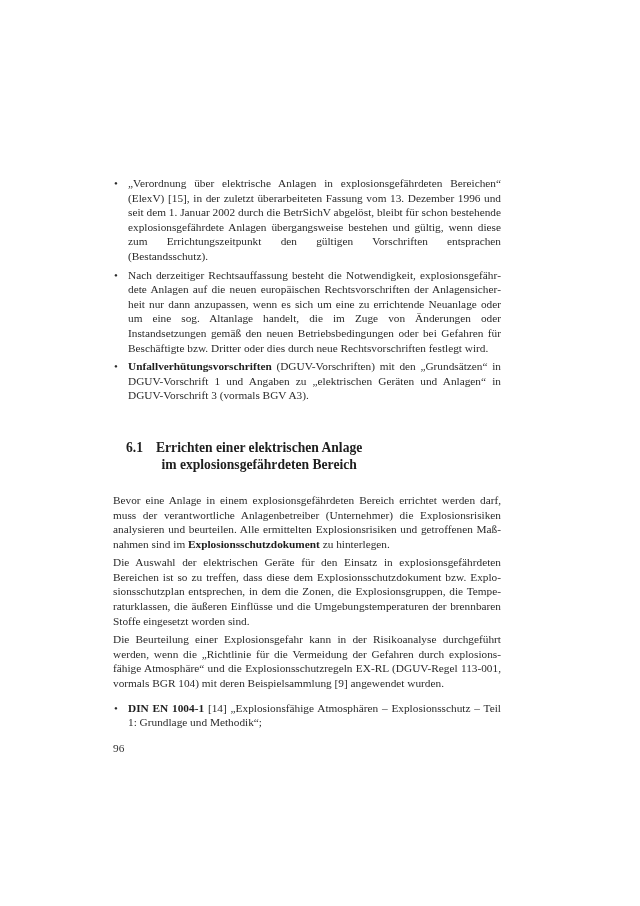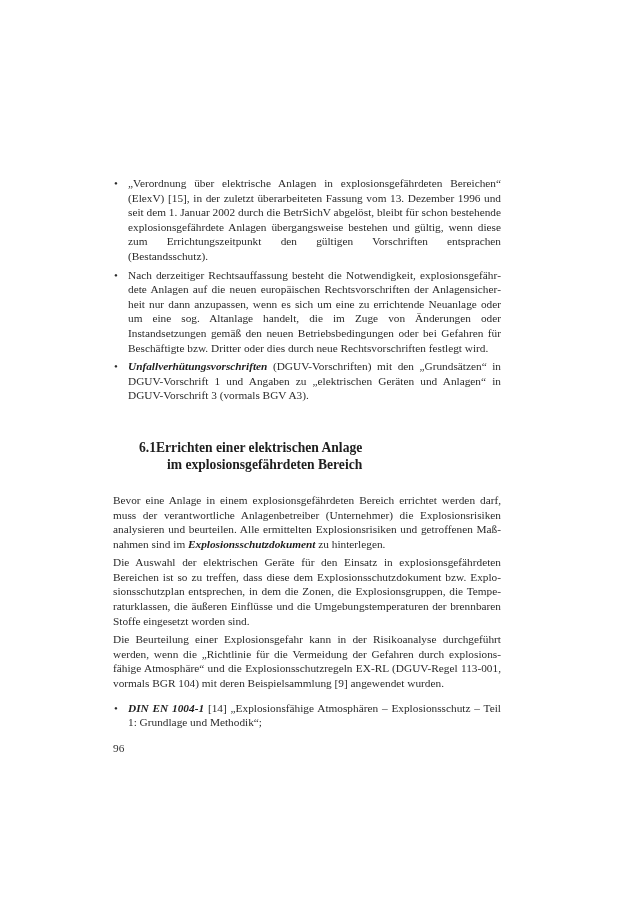--- a/index.html
+++ b/index.html
@@ -34,30 +34,30 @@
       position: relative;
       padding-left: 15px;
       margin-bottom: 4px;
     }
     .bullet-dot {
       position: absolute;
       left: 1px;
       top: 0;
       font-size: 11px;
     }
-    b { font-weight: bold; color: #1e1e1e; font-style: italic; }
+    b { font-weight: bold; color: #1e1e1e; }
     .section-heading {
       margin-top: 36px;
       margin-bottom: 20px;
       display: flex;
       font-weight: bold;
       font-size: 13.6px;
       line-height: 17px;
       color: #1e1e1e;
-      text-align: right;
+      text-align: center;
     }
     .section-number {
       width: 43px;
       flex: none;
     }
     .para {
       margin: 0 0 4px 0;
     }
     .bullet-list.second {
       margin-top: 10px;

